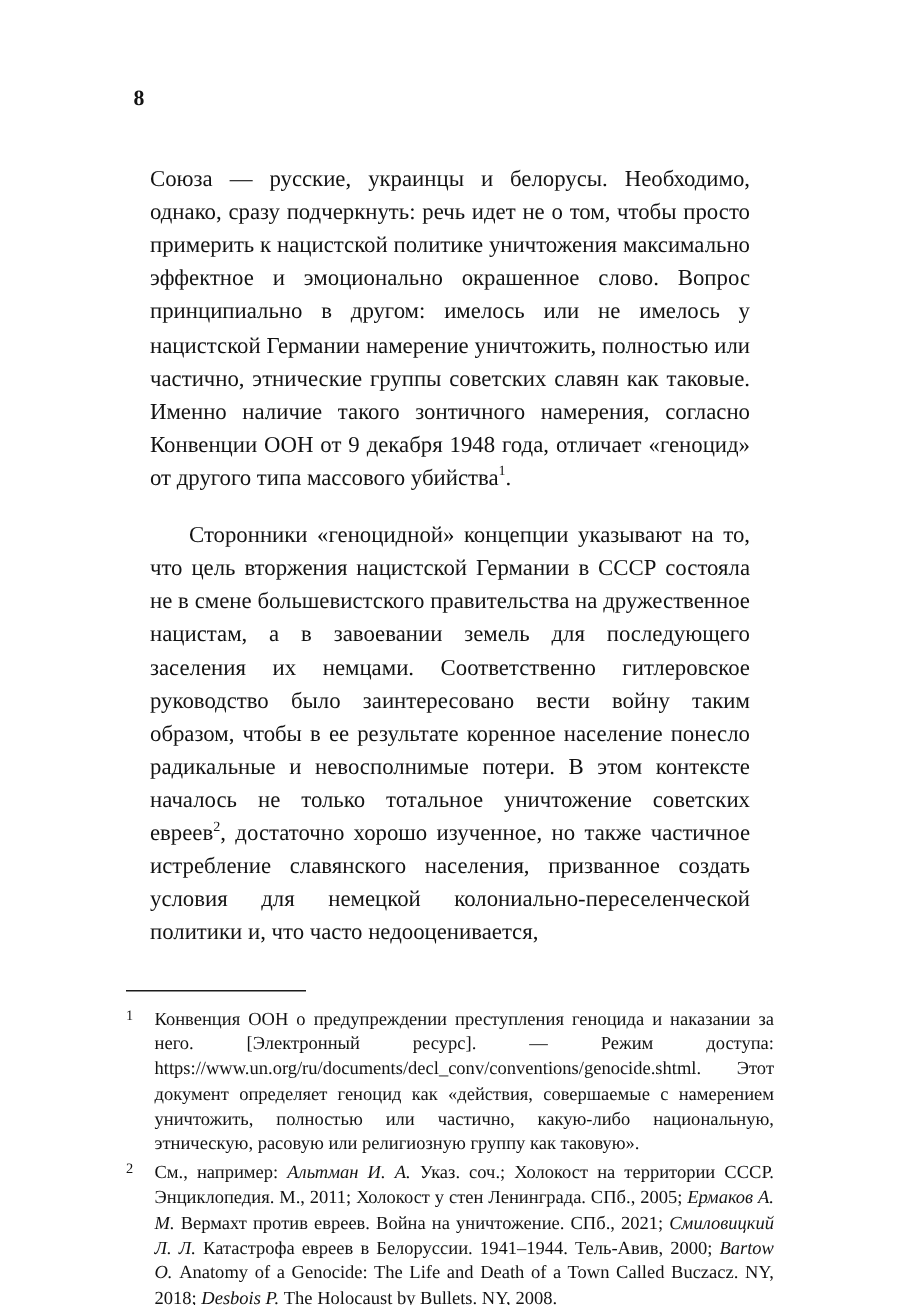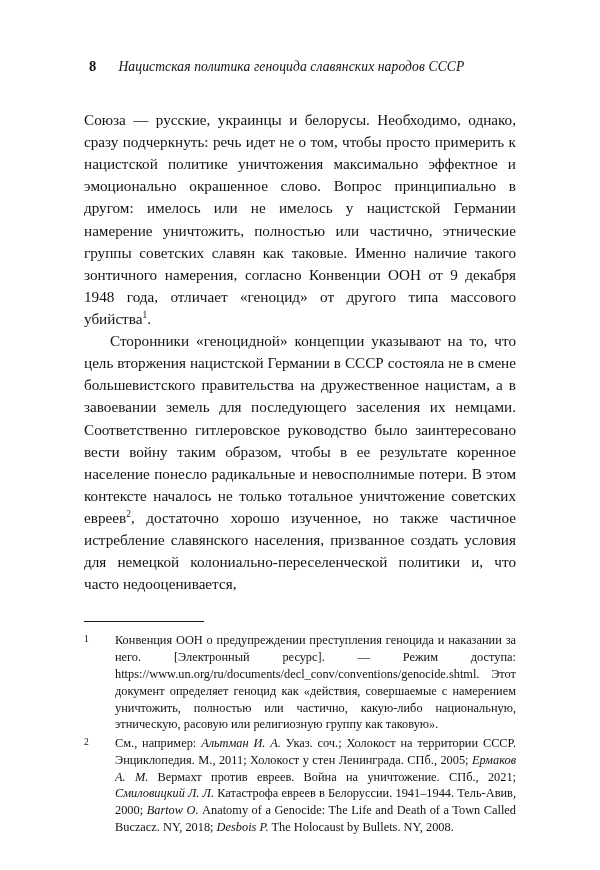--- a/index.html
+++ b/index.html
@@ -40,21 +40,21 @@
     white-space: nowrap;
   }
   .body-text {
     font-size: 15.2px;
     line-height: 1.455;
     text-align: justify;
     text-justify: inter-word;
     hyphens: manual;
   }
   .body-text p {
-    margin: 0;
+    margin: 16px;
     text-indent: 26px;
     font-family: Liberation Serif, serif;
   }
   .body-text p.no-indent {
     text-indent: 0;
   }
   sup {
     font-size: 0.62em;
     vertical-align: super;
     line-height: 0;
@@ -76,33 +76,31 @@
   }
   .fn-num {
     width: 19px;
     flex: 0 0 19px;
     font-size: 9.6px;
     padding-top: 1px;
     line-height: 1.3;
   }
   .fn-body {
     flex: 1 1 auto;
-    margin-left: 12px;
   }
   .fn-body i {
   }
 </style>
 </head>
 <body>
 
 <div class="page">
 
   <div class="running-head">
     <span class="folio">8</span>
-    <span class="head-title">Нацистская политика  геноцида славянских народов СССР</span>
   </div>
 
   <div class="body-text">
     <p class="no-indent"><span>Союза — русские, украинцы и белорусы. Необходимо, однако, сразу подчеркнуть: речь идет не о том, чтобы просто примерить к нацистской политике уничтожения максимально эффектное и эмоционально окрашенное слово. Вопрос принципиально в другом: имелось или не имелось у нацистской Германии намерение уничтожить, полностью или частично, этнические группы советских славян как таковые. Именно наличие такого зонтичного намерения, согласно Конвенции ООН от 9 декабря 1948 года, отличает «геноцид» от другого типа массового убийства</span><sup>1</sup><span>.</span></p>
     <p><span>Сторонники «геноцидной» концепции указывают на то, что цель вторжения нацистской Германии в СССР состояла не в смене большевистского правительства на дружественное нацистам, а в завоевании земель для последующего заселения их немцами. Соответственно гитлеровское руководство было заинтересовано вести войну таким образом, чтобы в ее результате коренное население понесло радикальные и невосполнимые потери. В этом контексте началось не только тотальное уничтожение советских евреев</span><sup>2</sup><span>, достаточно хорошо изученное, но также частичное истребление славянского населения, призванное создать условия для немецкой колониально-переселенческой политики и, что часто недооценивается,</span></p>
   </div>
 
   <div class="footnote-rule"></div>
 
   <div class="footnotes">

